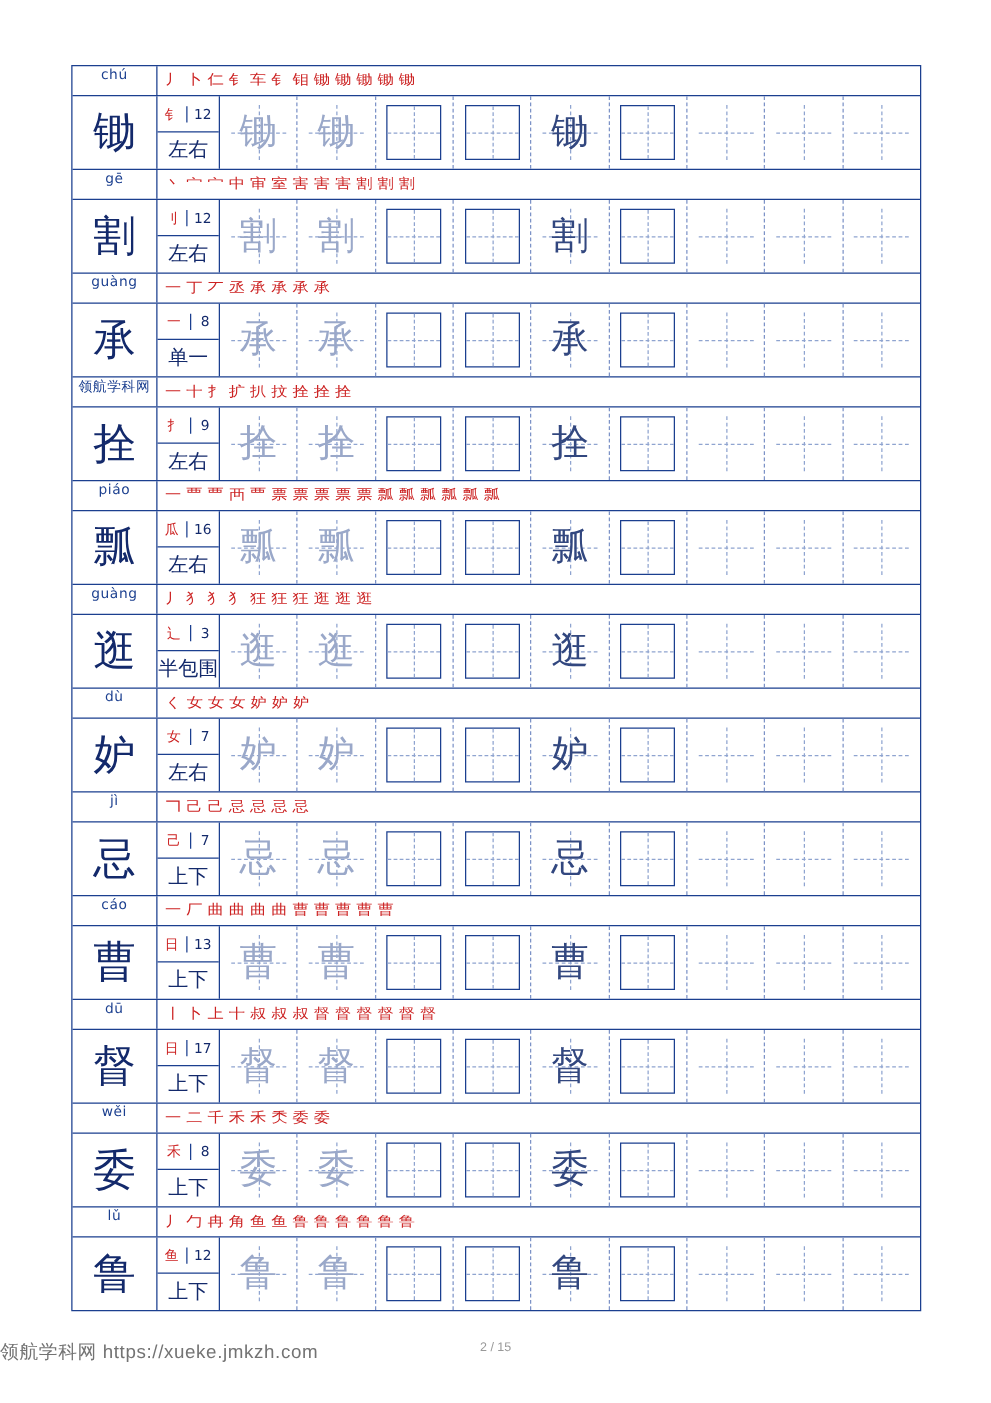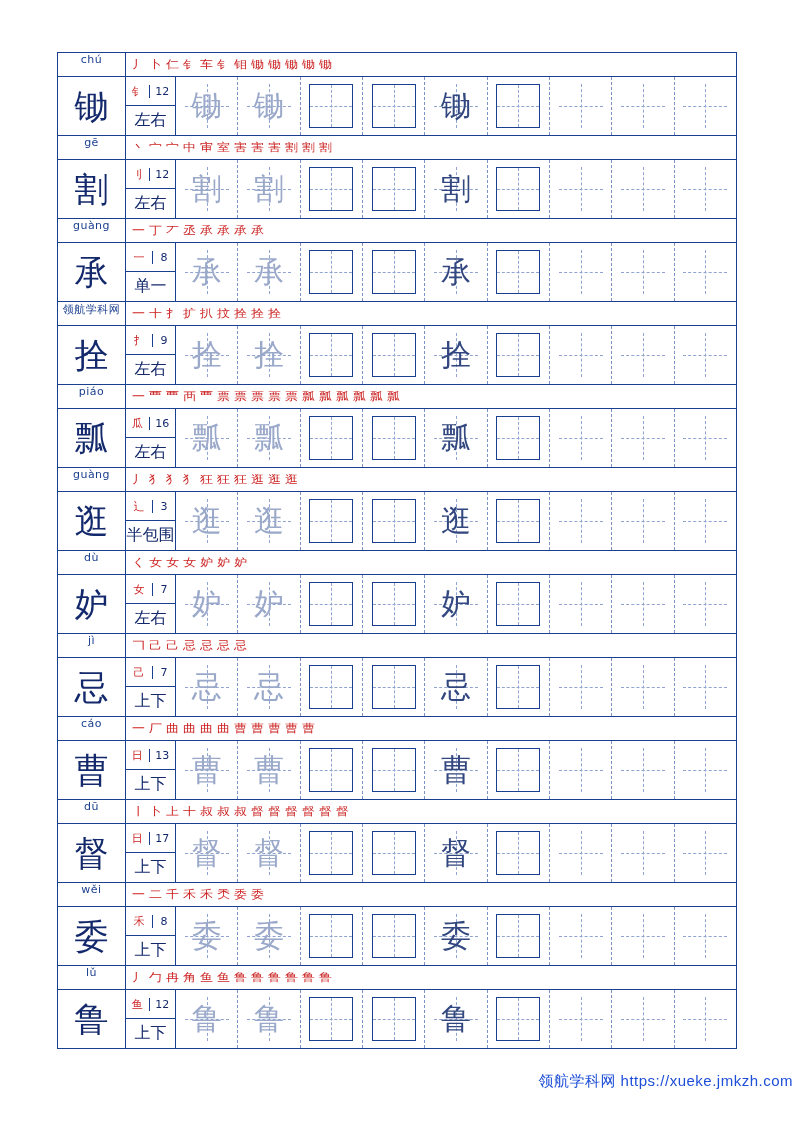--- a/index.html
+++ b/index.html
@@ -196,24 +196,24 @@
   .footer-pageno {
     font-family: "Liberation Sans", sans-serif;
     font-size: 10px;
     color: #999999;
   }
   .watermark {
     position: absolute;
     left: 0;
     top: 1072px;
     width: 793px;
-    text-align: right;
+    text-align: left;
     font-family: "Liberation Sans", sans-serif;
     font-size: 15px;
-    color: #1d4ed8;
+    color: #737373;
     letter-spacing: 0.5px;
   }
 </style>
 </head>
 <body>
 
 <div class="page">
   <div class="sheet" id="sheet">
       <div class="row-group">
         <div class="strip">
@@ -1271,14 +1271,17 @@
           <div class="grid-cell">
             <div class="box">
               <div class="vline"></div>
               <div class="hline"></div>
             </div>
           </div>
         </div>
       </div>
     </div>
 
+  <div class="footer">
+    <span class="footer-pageno">2 / 15</span>
+  </div>
   <div class="watermark">领航学科网 https://xueke.jmkzh.com</div>
 </div>
 
 </body></html>

